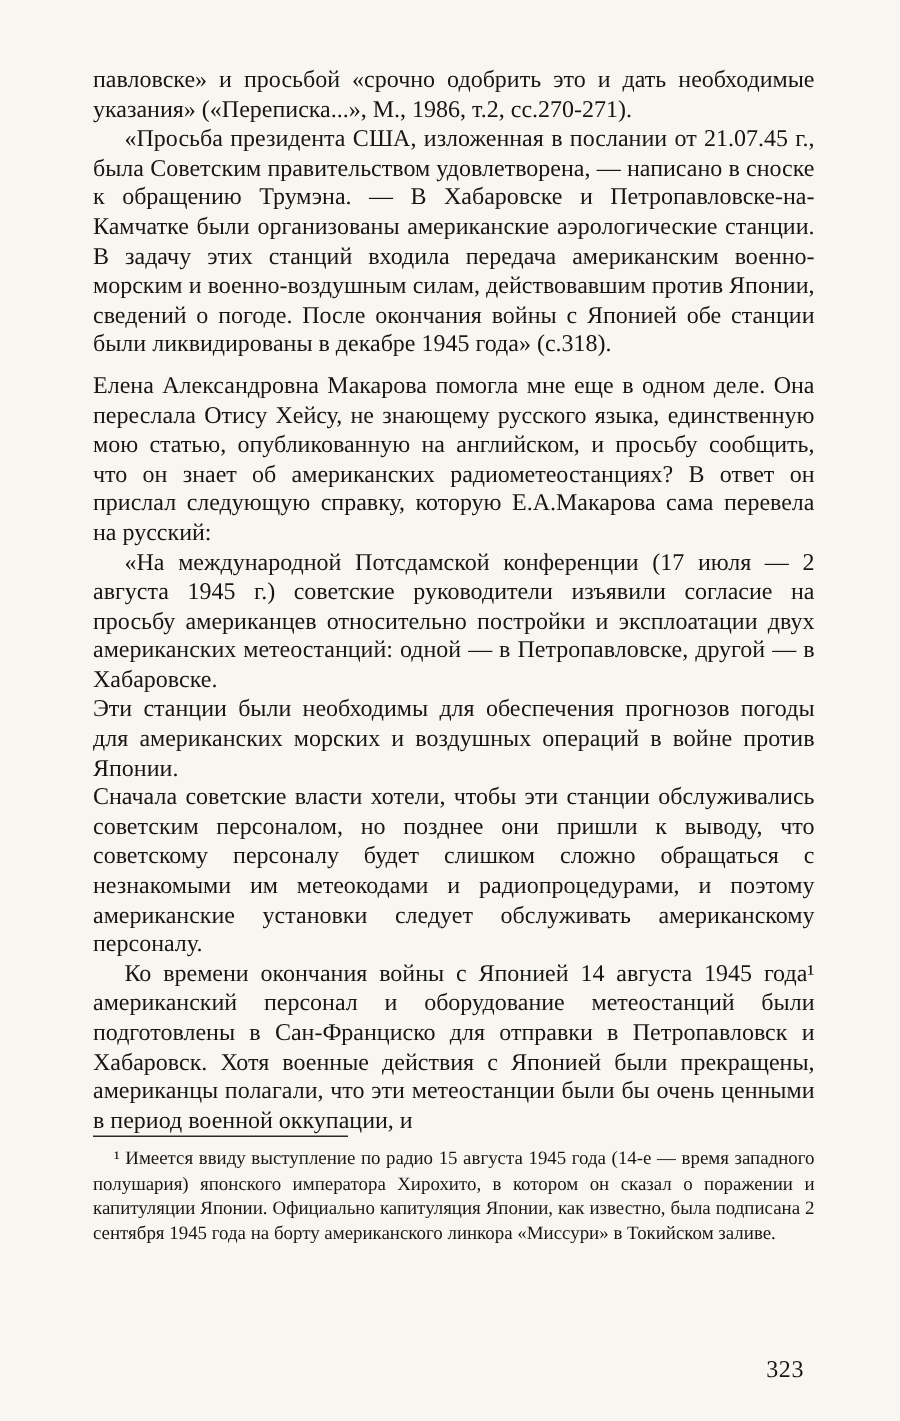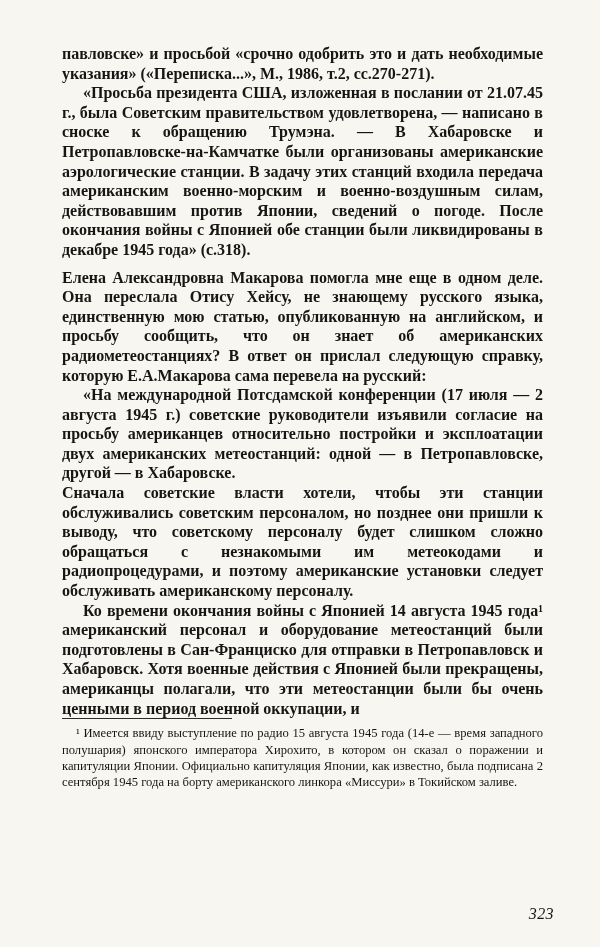--- a/index.html
+++ b/index.html
@@ -22,21 +22,20 @@
     color: var(--ink, #171614);
     font-family: "Liberation Serif", "DejaVu Serif", serif;
     overflow: hidden;
   }
   .body-text p {
     margin: 0;
     font-size: 16px;
     line-height: 19.6px;
     text-align: justify;
     hyphens: auto;
-    font-weight: bold;
     -webkit-hyphens: auto;
   }
   .body-text p.indent {
     text-indent: 21px;
   }
   .body-text p.space-before {
     margin-top: 8px;
   }
   .footnote-block {
   }
@@ -50,37 +49,37 @@
     margin: 0;
     font-size: 12.6px;
     line-height: 16.4px;
     text-align: justify;
     text-indent: 14px;
     hyphens: auto;
     -webkit-hyphens: auto;
   }
   .page-number {
     position: absolute;
-    right: 46px;
+    right: 64px;
     bottom: 24px;
     font-size: 16px;
     letter-spacing: 0.4px;
-    font-style: italic;
   }
 </style>
 </head>
 <body>
 
 <div class="page">
 
   <div class="body-text">
     <p>павловске» и просьбой «срочно одобрить это и дать необходимые указания» («Переписка...», М., 1986, т.2, сс.270-271).</p>
     <p class="indent">«Просьба президента США, изложенная в послании от 21.07.45 г., была Советским правительством удовлетворена, — написано в сноске к обращению Трумэна. — В Хабаровске и Петропавловске-на-Камчатке были организованы американские аэрологические станции. В задачу этих станций входила передача американским военно-морским и военно-воздушным силам, действовавшим против Японии, сведений о погоде. После окончания войны с Японией обе станции были ликвидированы в декабре 1945 года» (с.318).</p>
     <p class="space-before">Елена Александровна Макарова помогла мне еще в одном деле. Она переслала Отису Хейсу, не знающему русского языка, единственную мою статью, опубликованную на английском, и просьбу сообщить, что он знает об американских радиометеостанциях? В ответ он прислал следующую справку, которую Е.А.Макарова сама перевела на русский:</p>
     <p class="indent">«На международной Потсдамской конференции (17 июля — 2 августа 1945 г.) советские руководители изъявили согласие на просьбу американцев относительно постройки и эксплоатации двух американских метеостанций: одной — в Петропавловске, другой — в Хабаровске.</p>
+    <p>Эти станции были необходимы для обеспечения прогнозов погоды для американских морских и воздушных операций в войне против Японии.</p>
     <p>Сначала советские власти хотели, чтобы эти станции обслуживались советским персоналом, но позднее они пришли к выводу, что советскому персоналу будет слишком сложно обращаться с незнакомыми им метеокодами и радиопроцедурами, и поэтому американские установки следует обслуживать американскому персоналу.</p>
     <p class="indent">Ко времени окончания войны с Японией 14 августа 1945 года¹ американский персонал и оборудование метеостанций были подготовлены в Сан-Франциско для отправки в Петропавловск и Хабаровск. Хотя военные действия с Японией были прекращены, американцы полагали, что эти метеостанции были бы очень ценными в период военной оккупации, и</p>
   </div>
 
   <div class="footnote-block">
     <hr class="footnote-rule">
     <p class="footnote">¹ Имеется ввиду выступление по радио 15 августа 1945 года (14-е — время западного полушария) японского императора Хирохито, в котором он сказал о поражении и капитуляции Японии. Официально капитуляция Японии, как известно, была подписана 2 сентября 1945 года на борту американского линкора «Миссури» в Токийском заливе.</p>
   </div>
 
   <div class="page-number">323</div>

